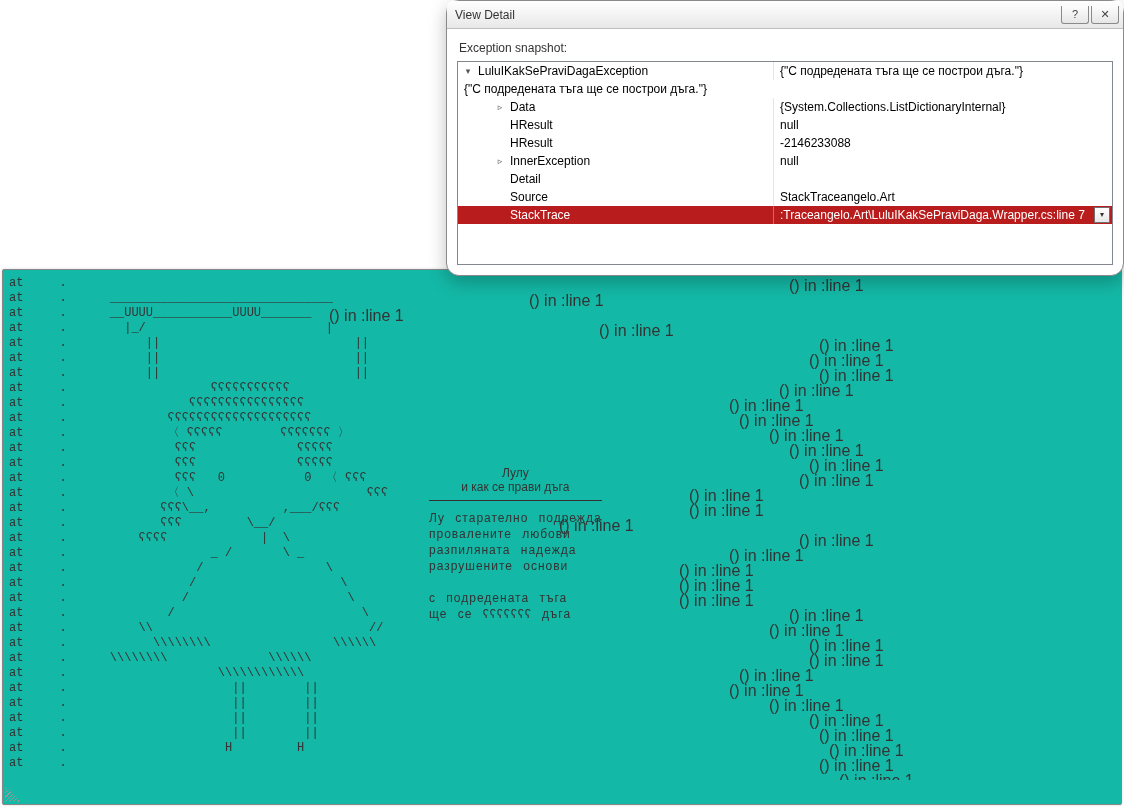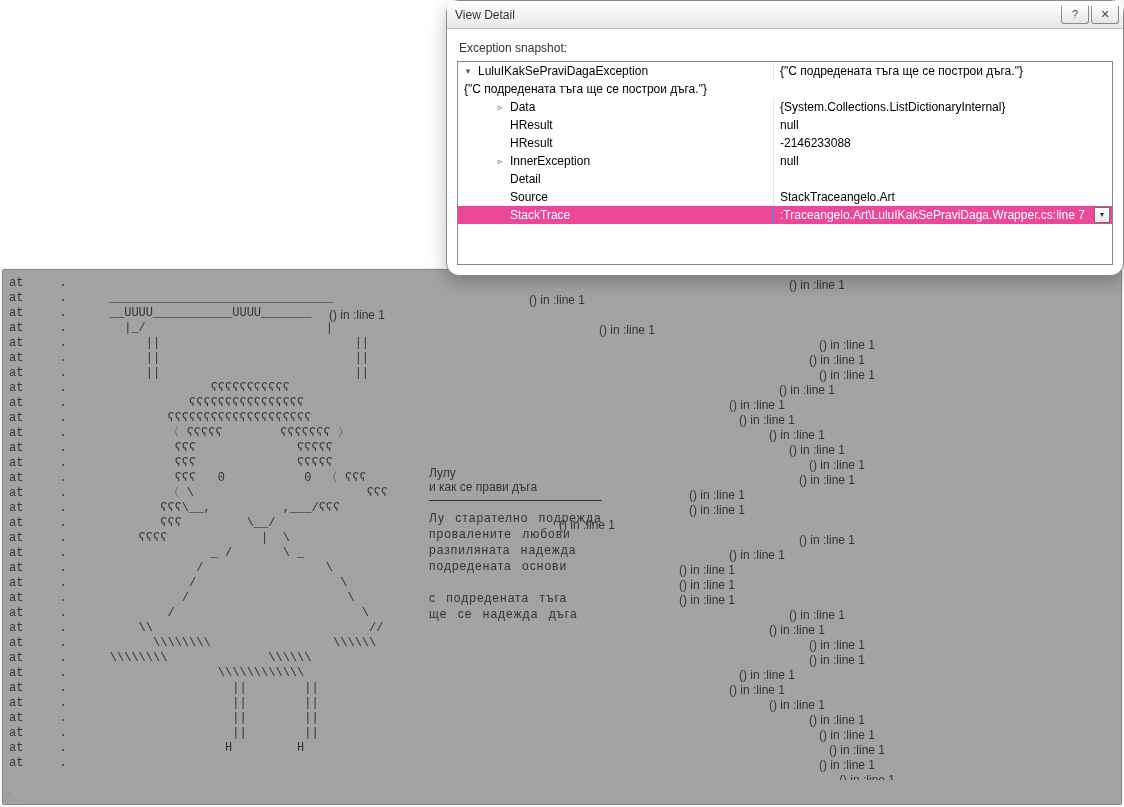--- a/index.html
+++ b/index.html
@@ -13,21 +13,21 @@
   overflow: hidden;
 }
 .back-panel {
   position: absolute;
   left: 2px;
   top: 269px;
   width: 1120px;
   height: 536px;
   border: 1px solid #888;
   border-radius: 2px;
-  background: #a3a3a3;
+  background: #14b8a6;
   box-shadow: 0 0 3px rgba(0,0,0,.15);
 }
 .stack-area {
   position: absolute;
   left: 6px;
   top: 6px;
   right: 6px;
   bottom: 24px;
   overflow: hidden;
 }
@@ -36,35 +36,35 @@
   font-size: 12px;
   line-height: 15px;
   white-space: pre;
   color: #333;
 }
 .right-lines {
   position: absolute;
   right: 8px;
   top: 2px;
   font-family: "Segoe UI", Tahoma, sans-serif;
-  font-size: 12px;
+  font-size: 16px;
   line-height: 15px;
   color: #333;
   text-align: left;
 }
 .right-lines .ln { height: 15px; display: flex; }
 .poem {
   position: absolute;
   left: 420px;
   top: 190px;
   font-family: "Segoe UI", Tahoma, sans-serif;
   font-size: 12px;
   color: #333;
 }
-.poem .title { text-align: left; }
+.poem .title { text-align: center; }
 .poem .hr { border-top: 1px solid #333; margin: 6px 0 10px; }
 .poem .line { margin: 0 0 2px; letter-spacing: 1px; word-spacing: 6px; }
 .drag-grip {
   position: absolute;
   left: 2px;
   bottom: 2px;
   width: 16px; height: 16px;
   background:
     repeating-linear-gradient(45deg, transparent 0 2px, #999 2px 3px);
   clip-path: polygon(0 100%, 100% 0, 100% 100%);
@@ -137,21 +137,21 @@
 .ind0 { padding-left: 4px; }
 .ind1 { padding-left: 36px; }
 .expander {
   display: inline-flex;
   width: 12px; height: 12px;
   align-items: center; justify-content: center;
   font-size: 9px;
   color: #555;
   margin-right: 4px;
 }
-.row.selected { background: #ec4899; color: #fff; }
+.row.selected { background: #b91c1c; color: #fff; }
 .row.selected .namecell { border-right-color: #3399ff; }
 .dd {
   width: 16px; height: 16px;
   border: 1px solid #707070;
   background: linear-gradient(#fff,#e7e7e7);
   display: inline-flex; align-items: center; justify-content: center;
   font-size: 8px; color: #333;
   margin-left: auto; margin-right: 2px;
 }
 </style>
@@ -195,24 +195,24 @@
 at     .</pre>
 
     <div class="poem">
       <div class="title">Лулу</div>
       <div class="title">и   как   се   прави   дъга</div>
       <div class="hr"></div>
       <div id="poem-lines">
           <div class="line">Лу   старателно   подрежда</div>
           <div class="line">провалените   любови</div>
           <div class="line">разпиляната   надежда</div>
-          <div class="line">подредената   основи</div>
+          <div class="line">разрушените   основи</div>
           <div class="line">&nbsp;</div>
           <div class="line">с   подредената   тъга</div>
-          <div class="line">ще   се   надежда   дъга</div>
+          <div class="line">ще   се   ʕʕʕʕʕʕʕ   дъга</div>
         </div>
     </div>
 
     <div class="right-lines" id="rlines" style="left: 0px; right: auto; width: 100%;">
         <div class="ln" style="padding-left: 780px;">() in :line 1</div>
         <div class="ln" style="padding-left: 520px;">() in :line 1</div>
         <div class="ln" style="padding-left: 320px;">() in :line 1</div>
         <div class="ln" style="padding-left: 590px;">() in :line 1</div>
         <div class="ln" style="padding-left: 810px;">() in :line 1</div>
         <div class="ln" style="padding-left: 800px;">() in :line 1</div>

